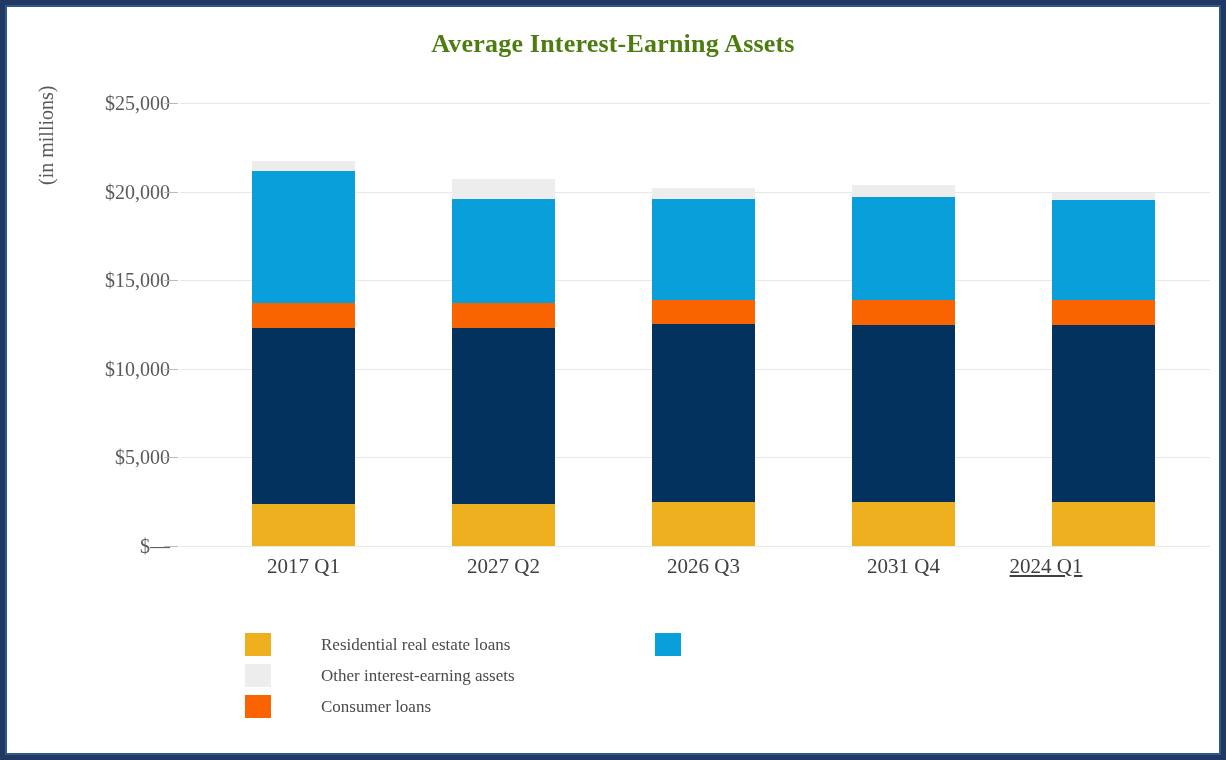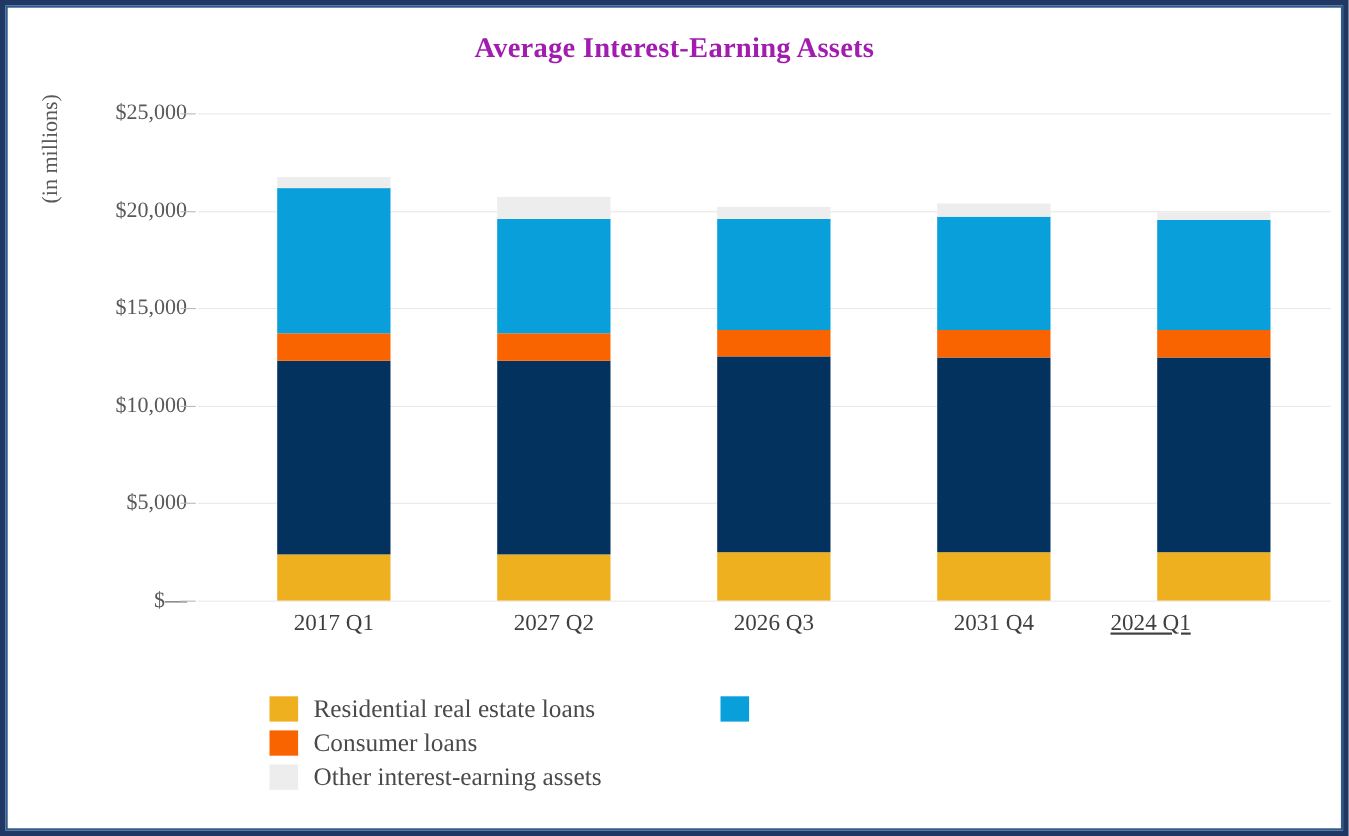--- a/index.html
+++ b/index.html
@@ -15,21 +15,21 @@
     border:5px solid #1f3864;
     background:#ffffff;
   }
   #frame:before{
     content:"";position:absolute;left:0;top:0;right:0;bottom:0;
     border:2px solid #2e5a8a;pointer-events:none;
   }
   #chart-title{
     position:absolute;left:0;right:0;top:24px;
     text-align:center;
-    font-size:26px;font-weight:bold;color:#a21caf;
+    font-size:26px;font-weight:bold;color:#4d7c0f;
     letter-spacing:0.2px;
   }
   
   #plot{
     position:absolute;
     left:175px;top:98px;width:1030px;height:443px;
   }
   .gridline{
     position:absolute;left:0;width:100%;height:1px;background:#e8e8e8;
   }
@@ -68,21 +68,21 @@
   #legend-col-left{left:0;}
   #legend-col-right{left:410px;}
   .legend-item{
     display:flex;align-items:center;
     height:31px;
   }
   .swatch{
     width:26px;height:23px;margin-right:14px;flex:0 0 auto;
   }
   .legend-label{
-    font-size:23px;color:#4a4a4a;white-space:nowrap;
+    font-size:17px;color:#4a4a4a;white-space:nowrap;margin-left:36px;
   }
 </style>
 </head>
 <body>
 
 <div id="frame">
 
   <div id="chart-title">Average Interest-Earning Assets</div>
 
   <div id="yaxis-title">(in millions)</div>
@@ -158,26 +158,26 @@
       <div class="xlabel" style="left: 961px; text-decoration: underline;">2024 Q1</div>
     </div>
 
   <div id="legend">
     <div class="legend-col" id="legend-col-left">
         <div class="legend-item">
           <span class="swatch" style="background: rgb(239, 176, 32);"></span>
           <span class="legend-label">Residential real estate loans</span>
         </div>
         <div class="legend-item">
+          <span class="swatch" style="background: rgb(237, 237, 237);"></span>
+          <span class="legend-label">Other interest-earning assets</span>
+        </div>
+        <div class="legend-item">
           <span class="swatch" style="background: rgb(250, 100, 0);"></span>
           <span class="legend-label">Consumer loans</span>
-        </div>
-        <div class="legend-item">
-          <span class="swatch" style="background: rgb(237, 237, 237);"></span>
-          <span class="legend-label">Other interest-earning assets</span>
         </div>
       </div>
     <div class="legend-col" id="legend-col-right">
         <div class="legend-item">
           <span class="swatch" style="background: rgb(9, 159, 219);"></span>
         </div>
       </div>
   </div>
 
 </div>

